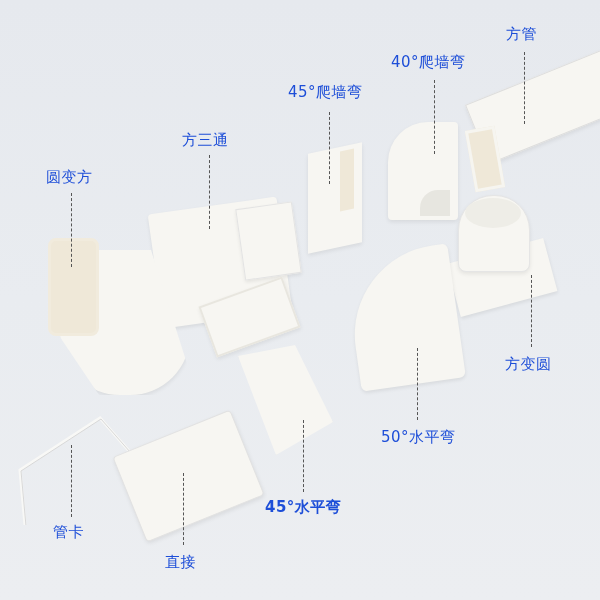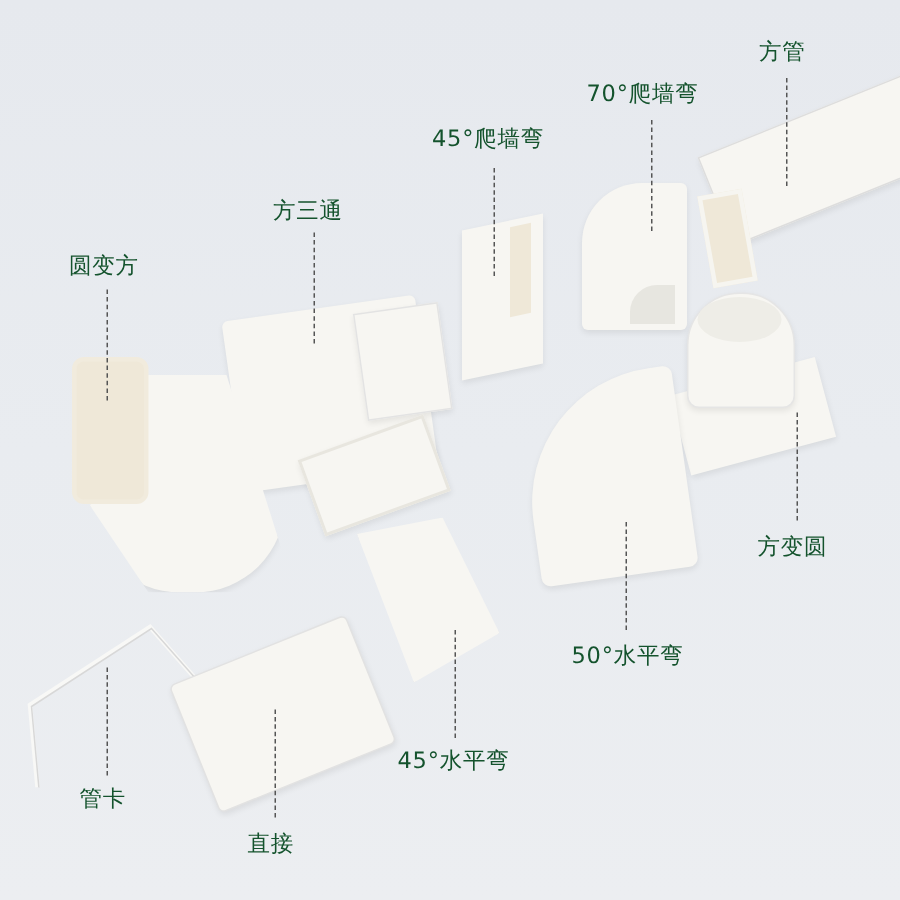--- a/index.html
+++ b/index.html
@@ -2,21 +2,21 @@
 <html><head>
 <meta charset="utf-8">
 <style>
   html, body { margin: 0; padding: 0; }
   body {
     width: 600px; height: 600px; overflow: hidden; position: relative;
     background: linear-gradient(180deg, #e6e9ee 0%, #e9ecf0 50%, #eceef1 100%);
     font-family: "DejaVu Sans", sans-serif;
   }
   .label {
-    position: absolute; color: #14532d; font-size: 15px; white-space: nowrap;
+    position: absolute; color: #1d4ed8; font-size: 15px; white-space: nowrap;
     letter-spacing: 0.5px;
   }
   .leader {
     position: absolute; width: 0; border-left: 1.5px dashed #555;
   }
   .part { position: absolute; }
   .white { background: #f7f6f2; box-shadow: 0 2px 4px rgba(0,0,0,0.08); }
   .cream { background: #efe8d8; }
 </style>
 </head>
@@ -55,32 +55,32 @@
 
 <div class="label" style="left:46px;top:168px;">圆变方</div>
 <div class="leader" style="left:71px;top:193px;height:74px;"></div>
 
 <div class="label" style="left:182px;top:131px;font-family:Liberation Mono, monospace;">方三通</div>
 <div class="leader" style="left:209px;top:155px;height:74px;"></div>
 
 <div class="label" style="left:288px;top:83px;text-align:right;">45°爬墙弯</div>
 <div class="leader" style="left:329px;top:112px;height:72px;"></div>
 
-<div class="label" style="left:391px;top:53px;">70°爬墙弯</div>
+<div class="label" style="left:391px;top:53px;">40°爬墙弯</div>
 <div class="leader" style="left:434px;top:80px;height:74px;"></div>
 
 <div class="label" style="left:506px;top:25px;">方管</div>
 <div class="leader" style="left:524px;top:52px;height:72px;"></div>
 
 <div class="label" style="left:505px;top:355px;">方变圆</div>
 <div class="leader" style="left:531px;top:275px;height:72px;"></div>
 
 <div class="label" style="left:381px;top:428px;">50°水平弯</div>
 <div class="leader" style="left:417px;top:348px;height:72px;"></div>
 
-<div class="label" style="left:265px;top:498px;">45°水平弯</div>
+<div class="label" style="left:265px;top:498px;font-weight:bold;">45°水平弯</div>
 <div class="leader" style="left:303px;top:420px;height:72px;"></div>
 
 <div class="label" style="left:53px;top:523px;">管卡</div>
 <div class="leader" style="left:71px;top:445px;height:72px;"></div>
 
 <div class="label" style="left:165px;top:553px;">直接</div>
 <div class="leader" style="left:183px;top:473px;height:72px;"></div>
 
 </body></html>

